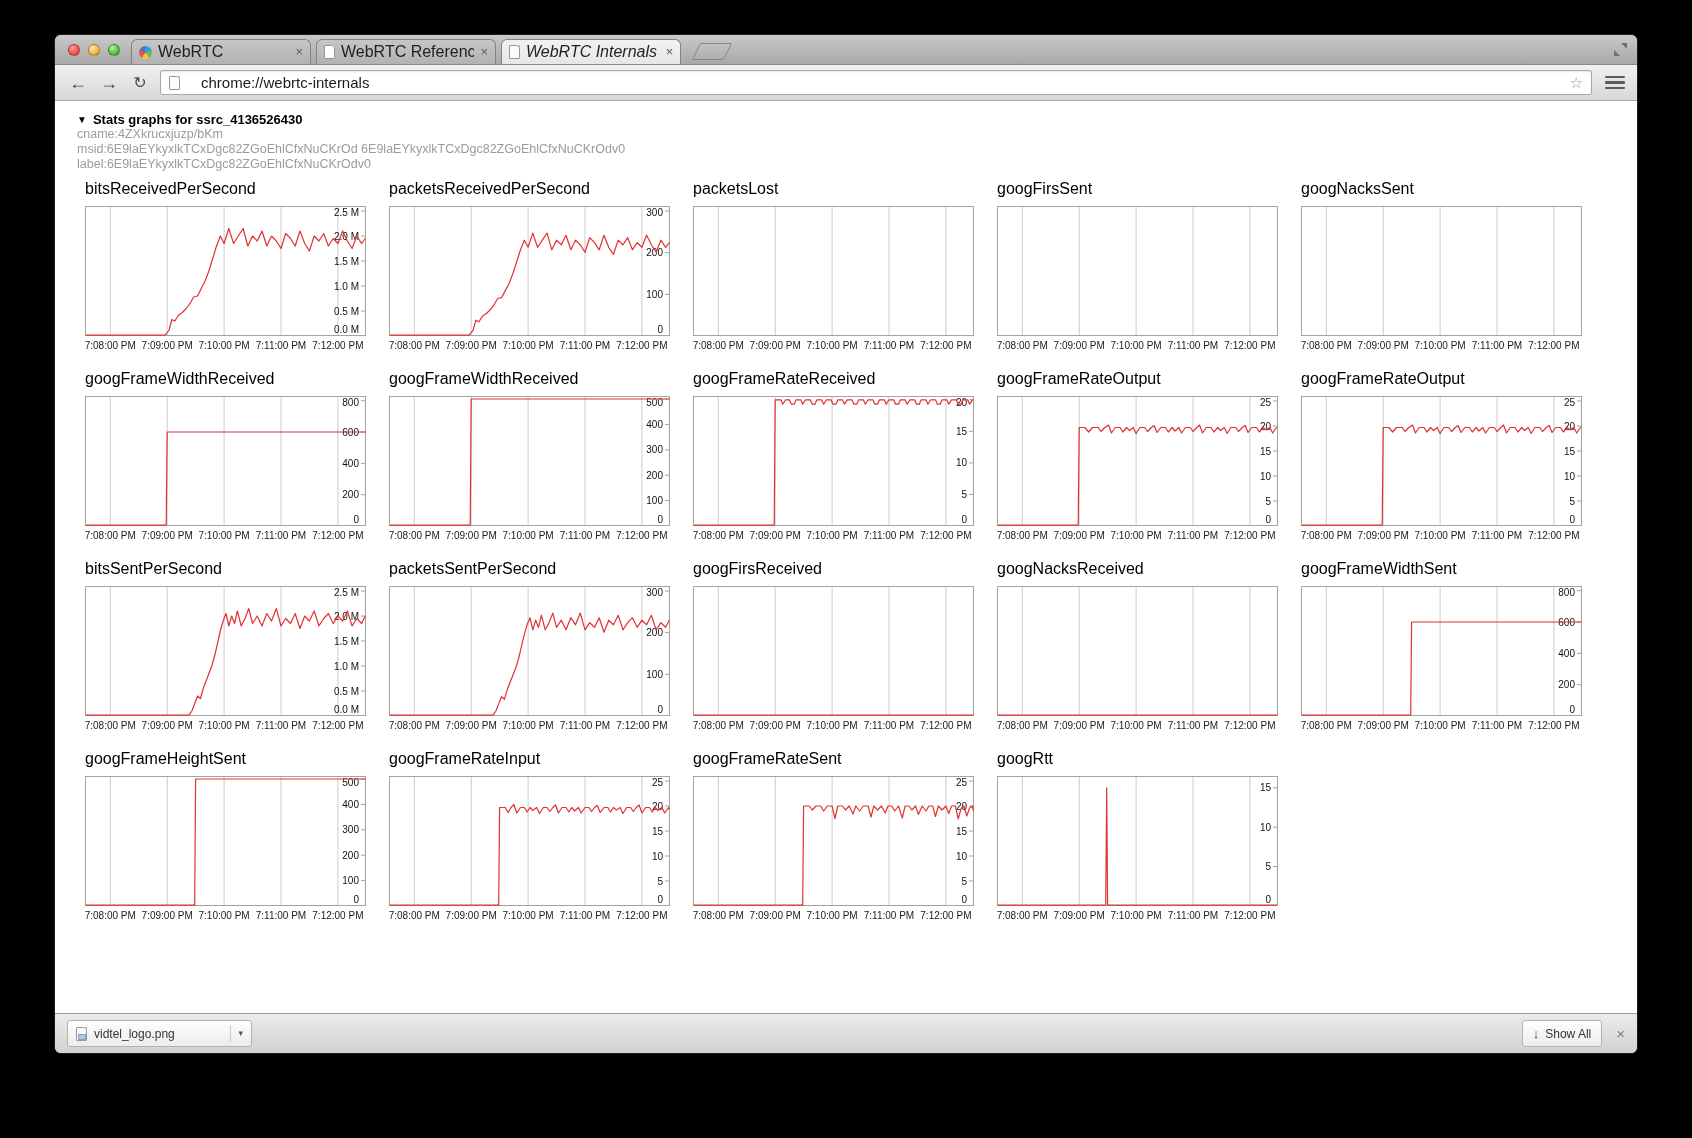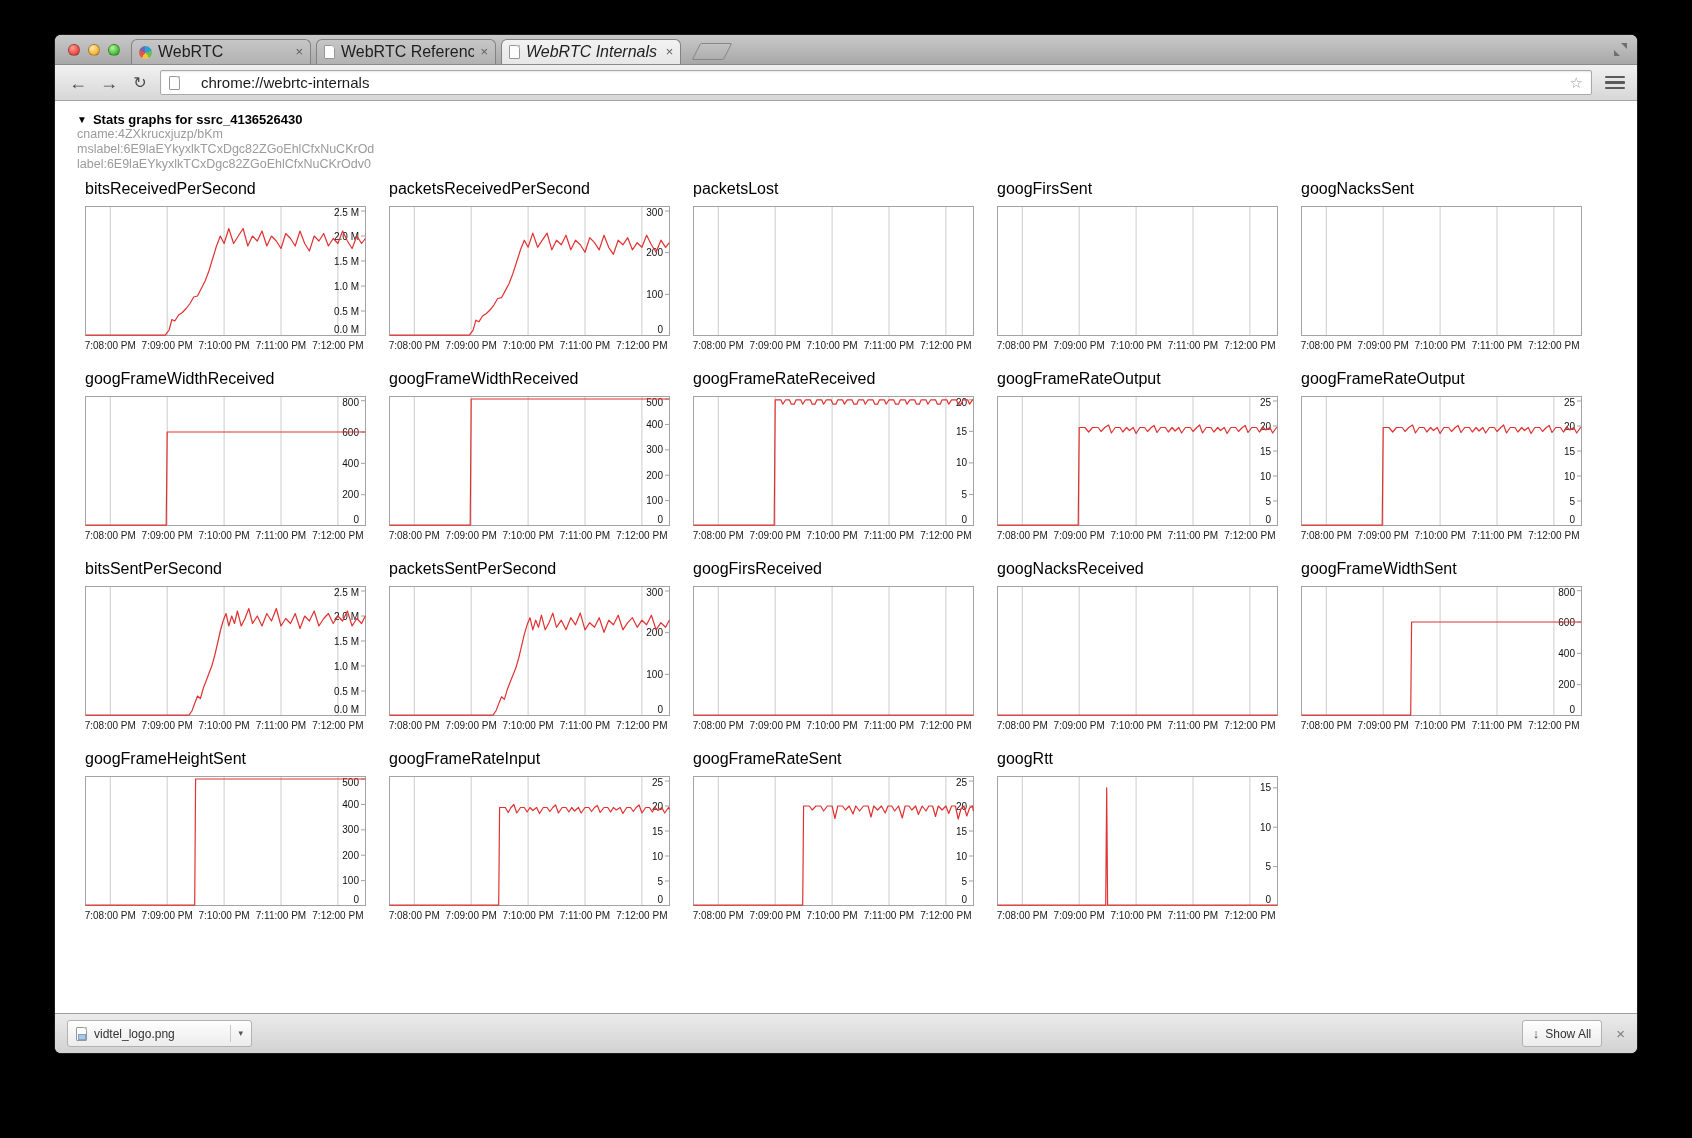--- a/index.html
+++ b/index.html
@@ -139,21 +139,21 @@
       </div>
   </div>
 
   <div class="content">
     <div class="stats-header">
       <div class="stats-title">
         <span class="toggle">▼</span>
         <span>Stats graphs for ssrc_4136526430</span>
       </div>
       <div class="meta-line">cname:4ZXkrucxjuzp/bKm</div>
-      <div class="meta-line">mslabel:6E9laEYkyxlkTCxDgc82ZGoEhlCfxNuCKrOd</div>
+      <div class="meta-line">msid:6E9laEYkyxlkTCxDgc82ZGoEhlCfxNuCKrOd 6E9laEYkyxlkTCxDgc82ZGoEhlCfxNuCKrOdv0</div>
       <div class="meta-line">label:6E9laEYkyxlkTCxDgc82ZGoEhlCfxNuCKrOdv0</div>
     </div>
     <div class="charts-grid"><div class="chart-cell"><div class="chart-title">bitsReceivedPerSecond</div><div class="plot"><svg width="281" height="130">
               <line x1="25.29" y1="1" x2="25.29" y2="129" stroke="#cccccc" stroke-width="1"></line>
               <line x1="82.1925" y1="1" x2="82.1925" y2="129" stroke="#cccccc" stroke-width="1"></line>
               <line x1="139.095" y1="1" x2="139.095" y2="129" stroke="#cccccc" stroke-width="1"></line>
               <line x1="195.9975" y1="1" x2="195.9975" y2="129" stroke="#cccccc" stroke-width="1"></line>
               <line x1="252.9" y1="1" x2="252.9" y2="129" stroke="#cccccc" stroke-width="1"></line>
               <rect x="0.5" y="0.5" width="280" height="129" fill="none" stroke="#a3a3a3" stroke-width="1"></rect>
               <line x1="276" y1="5.000000000000014" x2="280" y2="5.000000000000014" stroke="#a3a3a3" stroke-width="1"></line>

